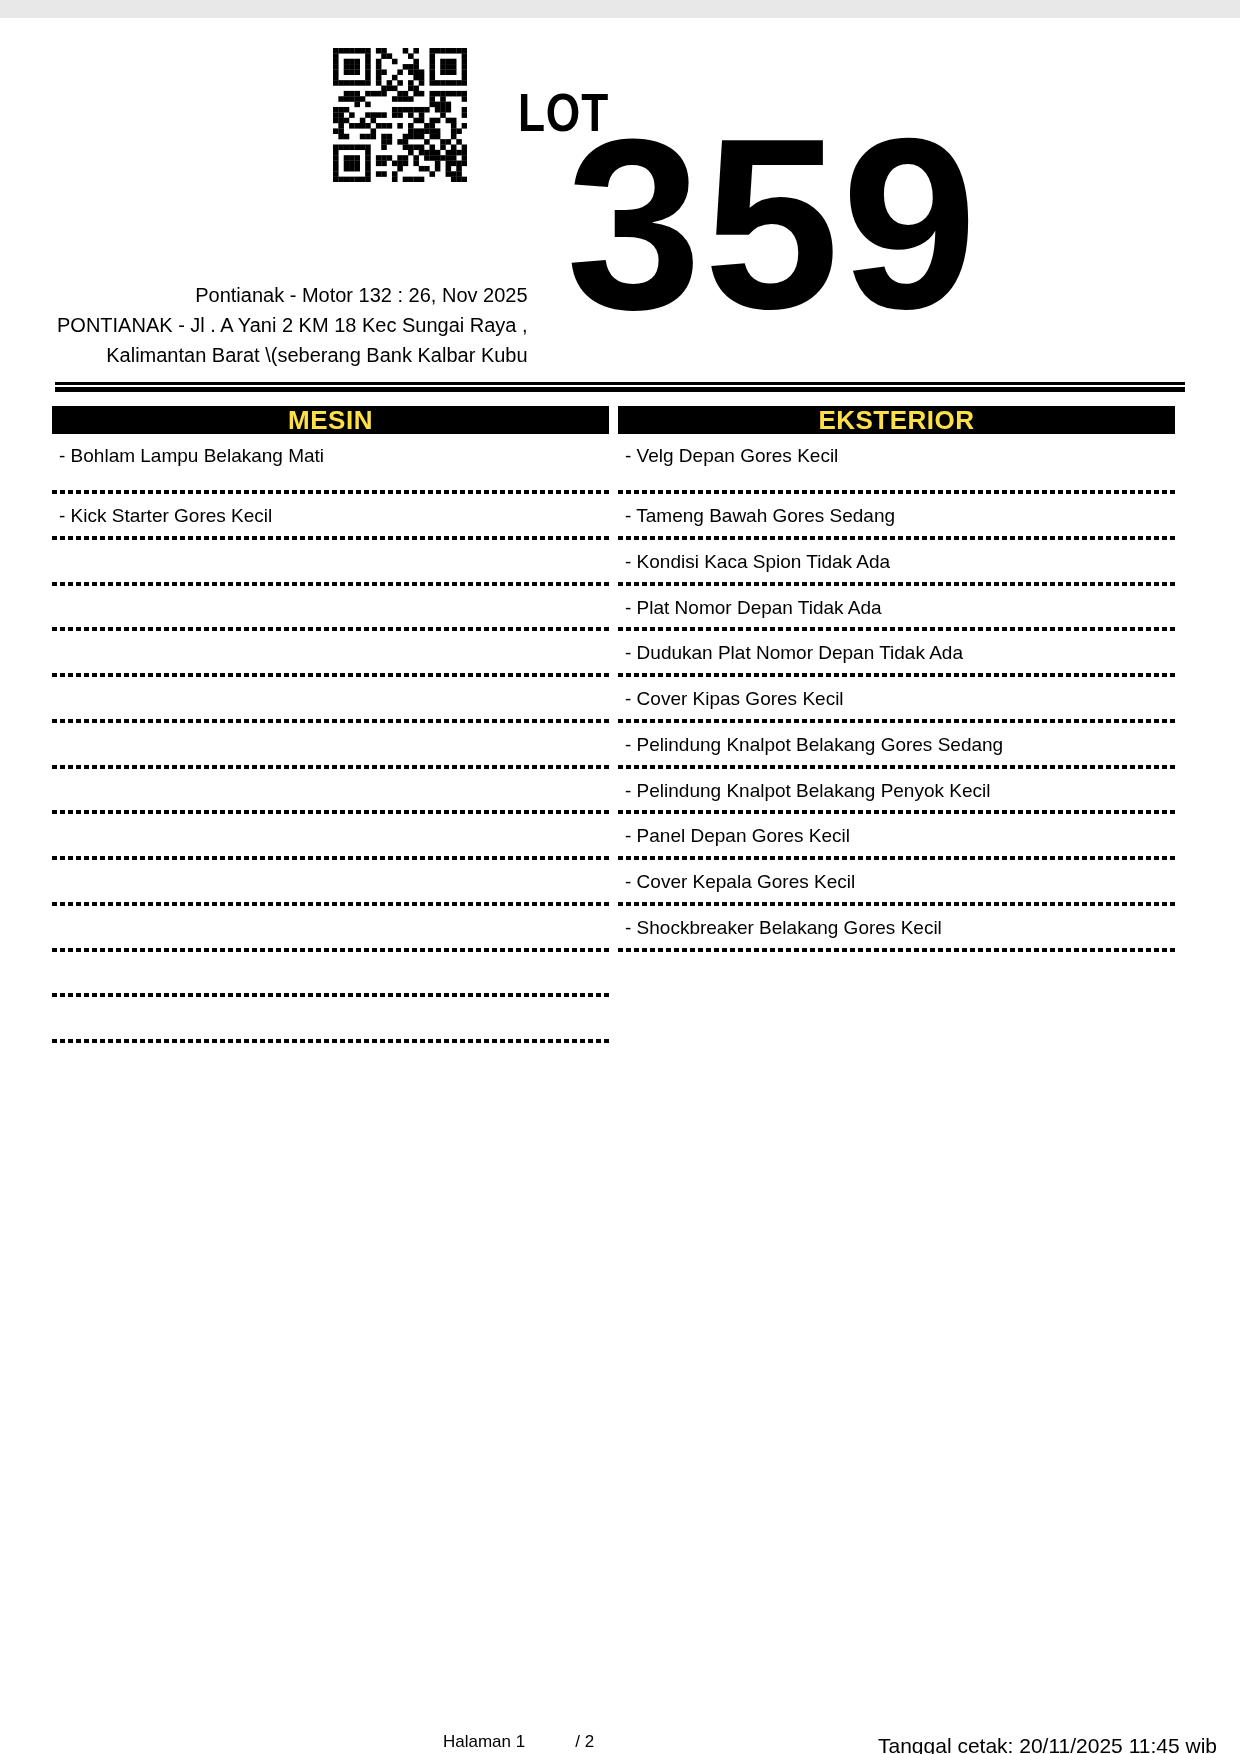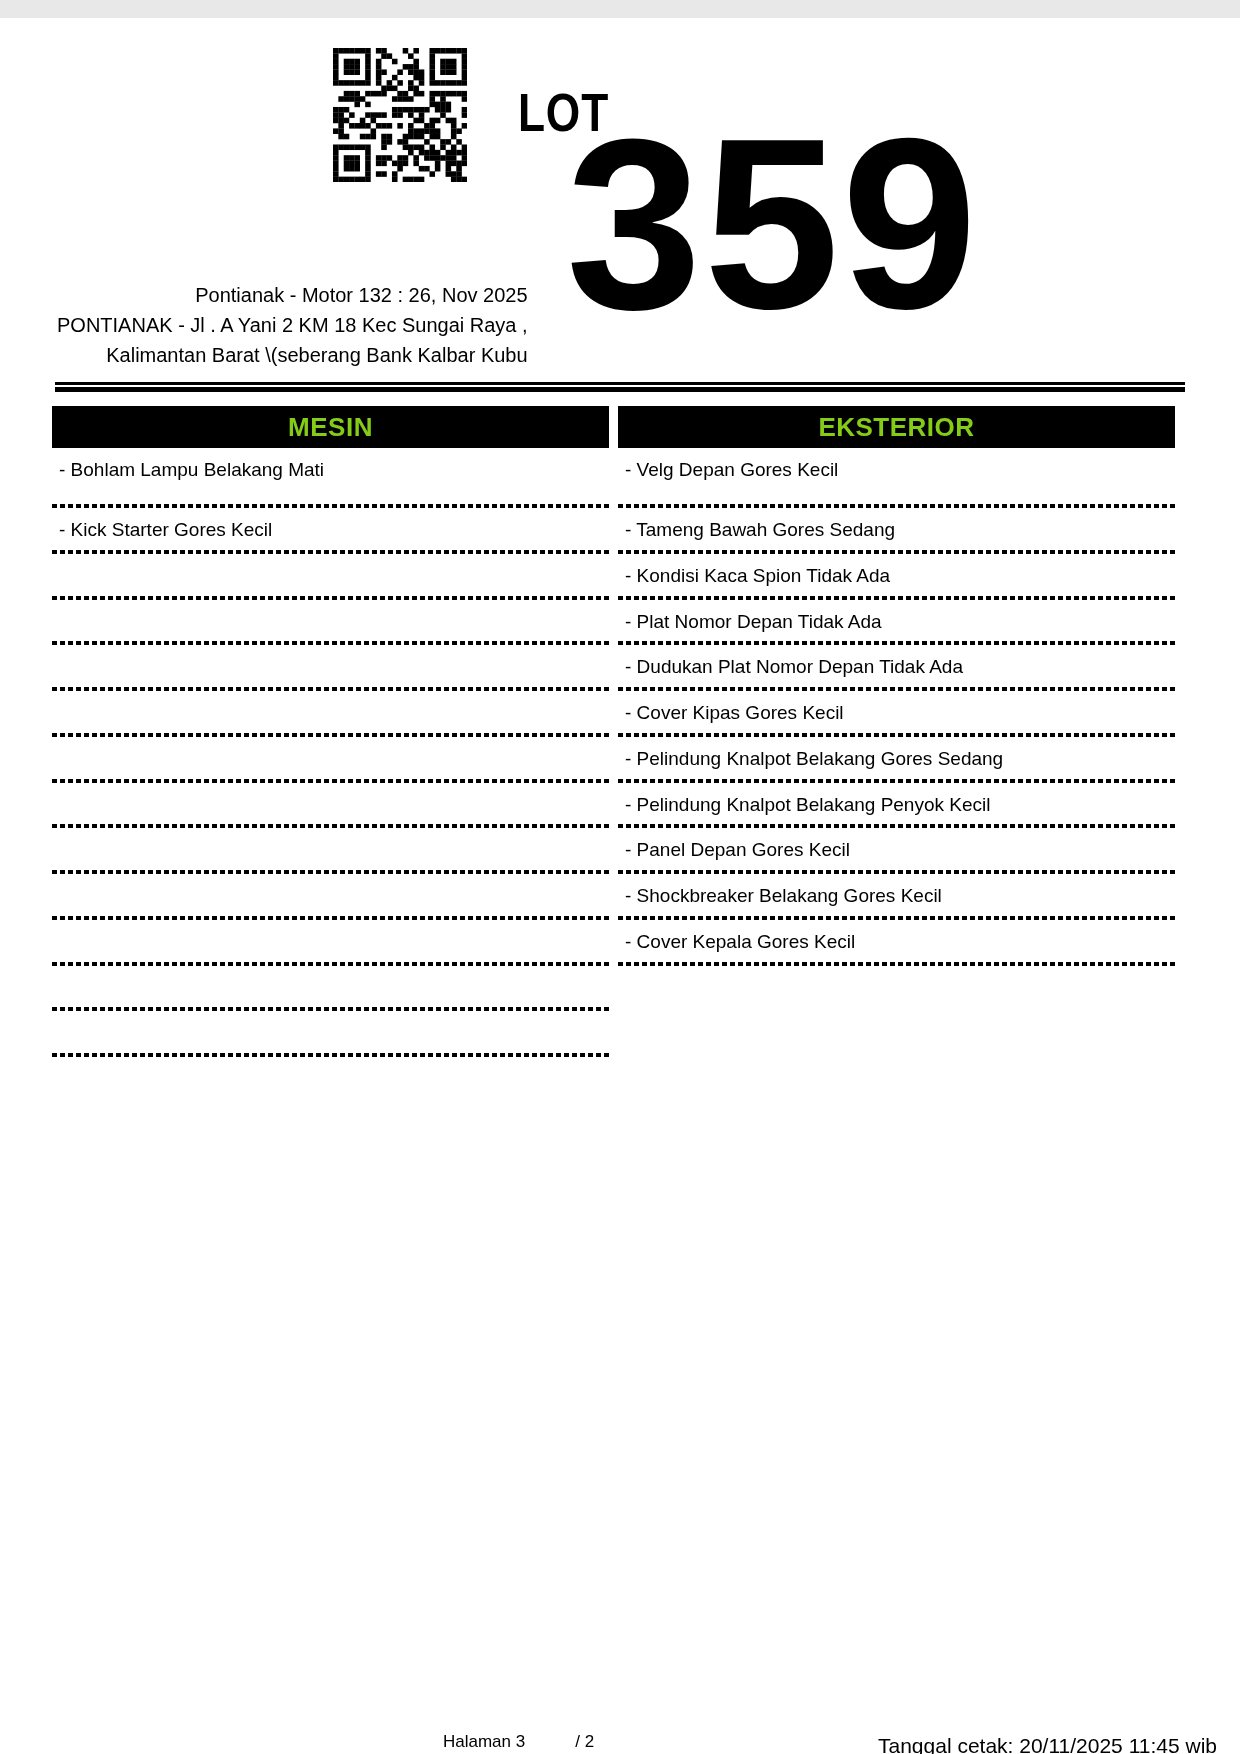--- a/index.html
+++ b/index.html
@@ -26,21 +26,21 @@
     font-size:20px; line-height:30px; white-space:nowrap;text-align:right;
   }
   .double-rule {
     position:absolute; left:55px; top:364px; width:1130px; height:10px;
     border-top:3px solid #000; border-bottom:5px solid #000; box-sizing:border-box;
   }
 
   .cond-table { position:absolute; left:52px; top:388px; width:1123px; display:flex; gap:9px; }
   .col { flex:1; min-width:0; }
   .col-header {
-    height:42px; background:#000; color:#84cc16;
+    height:28px; background:#000; color:#fde047;
     font-weight:bold; font-size:26px; letter-spacing:0.5px;
     display:flex; align-items:center; justify-content:center;
   }
   .row {
     position:relative; height:45.75px; box-sizing:border-box;
     padding:11px 0 0 7px; font-size:19px; white-space:nowrap; overflow:hidden;
   }
   .row:first-child { height:60px; }
   .row::after {
     content:""; position:absolute; left:0; right:0; bottom:0; height:4px;
@@ -417,26 +417,26 @@
       <div class="rows" id="col-1-rows">
           <div class="row"><span>- Velg Depan Gores Kecil</span></div>
           <div class="row"><span>- Tameng Bawah Gores Sedang</span></div>
           <div class="row"><span>- Kondisi Kaca Spion Tidak Ada</span></div>
           <div class="row"><span>- Plat Nomor Depan Tidak Ada</span></div>
           <div class="row"><span>- Dudukan Plat Nomor Depan Tidak Ada</span></div>
           <div class="row"><span>- Cover Kipas Gores Kecil</span></div>
           <div class="row"><span>- Pelindung Knalpot Belakang Gores Sedang</span></div>
           <div class="row"><span>- Pelindung Knalpot Belakang Penyok Kecil</span></div>
           <div class="row"><span>- Panel Depan Gores Kecil</span></div>
+          <div class="row"><span>- Cover Kepala Gores Kecil</span></div>
           <div class="row"><span>- Shockbreaker Belakang Gores Kecil</span></div>
-          <div class="row"><span>- Cover Kepala Gores Kecil</span></div>
         </div>
     </div>
   </div>
 
 
   <div class="page-num">
-    <span>Halaman 3</span><span class="total">/ 2</span>
+    <span>Halaman 1</span><span class="total">/ 2</span>
   </div>
 
   <div class="print-date">Tanggal cetak: 20/11/2025 11:45 wib</div>
 
 </div>
 
 </body></html>

